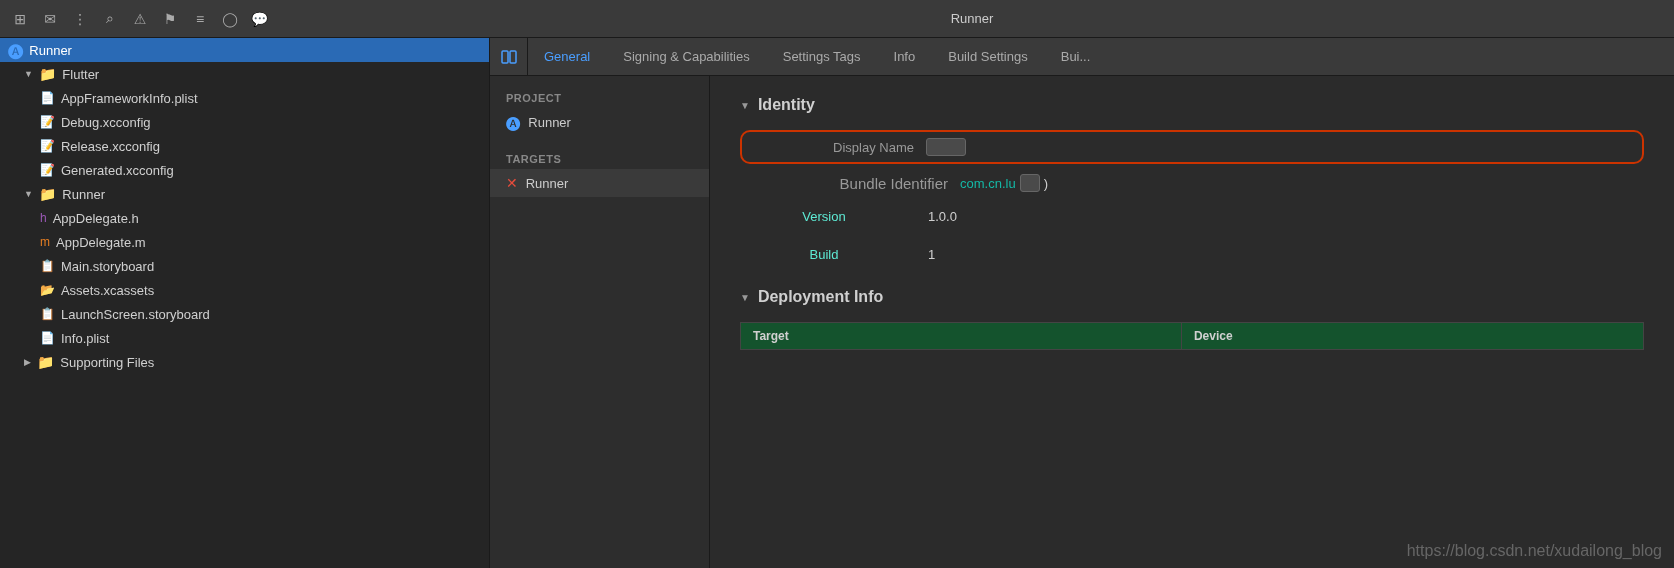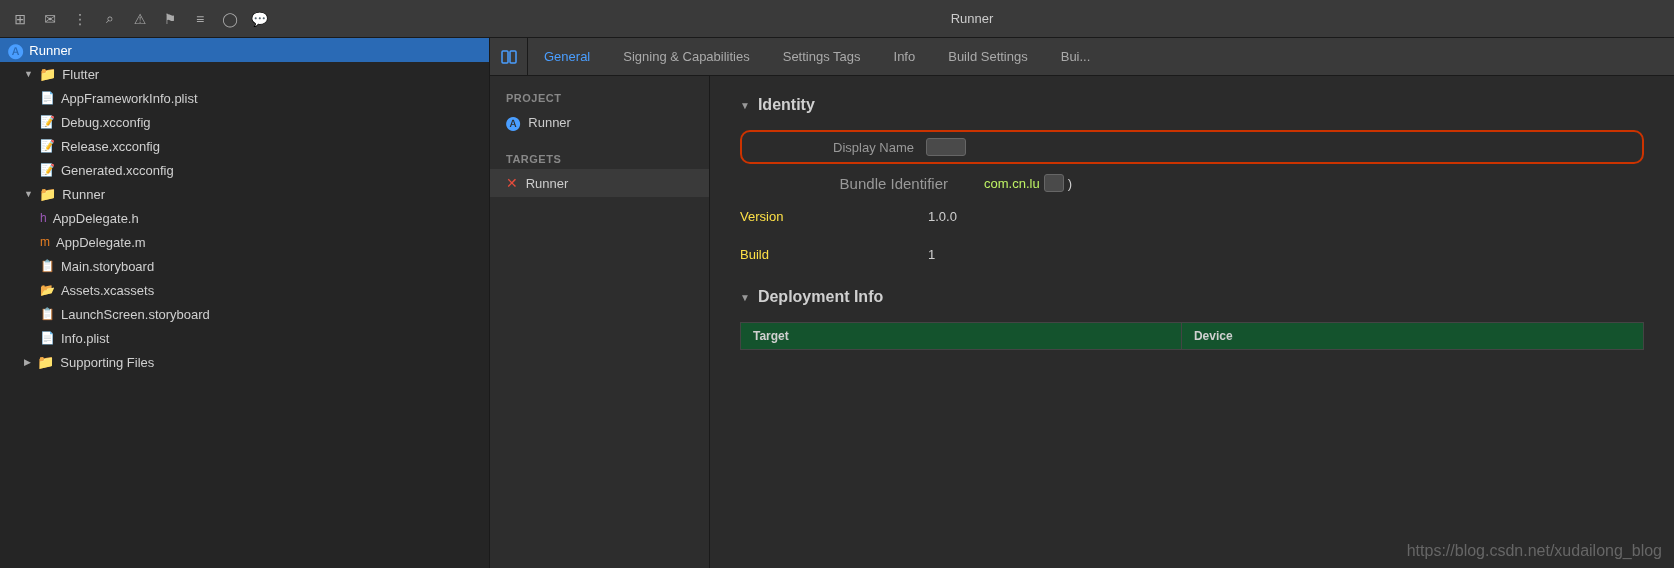--- a/index.html
+++ b/index.html
@@ -176,22 +176,22 @@
 
     
     .form-field {
       display: flex;
       align-items: center;
       margin-bottom: 10px;
       min-height: 28px;
     }
     .form-label {
       font-size: 13px;
-      color: #fde047;
-      text-align: left;
+      color: #5eead4;
+      text-align: center;
       width: 180px;
       padding-right: 12px;
       flex-shrink: 0;
     }
     .form-value {
       font-size: 13px;
       color: #d0d0d0;
       padding: 3px 8px;
     }
 
@@ -230,22 +230,21 @@
     .bundle-label {
       font-size: 15px;
       color: #999;
       width: 220px;
       text-align: right;
       padding-right: 12px;
       flex-shrink: 0;
     }
     .bundle-value {
       font-size: 13px;
-      color: #bef264;
-      margin-left: 24px;
+      color: #14b8a6;
     }
     .bundle-input-small {
       background: #4a4a4a;
       border: 1px solid #666;
       border-radius: 3px;
       width: 20px;
       height: 18px;
       display: inline-block;
       margin: 0 4px;
     }

